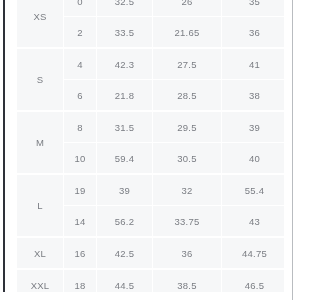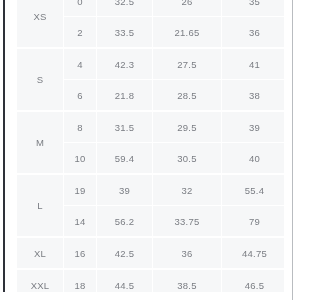--- a/index.html
+++ b/index.html
@@ -155,21 +155,21 @@
             <td class="size-label" rowspan="2">L</td>
             <td class="col-num">19</td>
             <td class="col-bust">39</td>
             <td class="col-waist">32</td>
             <td class="col-hip">55.4</td>
           </tr>
           <tr>
             <td class="col-num">14</td>
             <td class="col-bust">56.2</td>
             <td class="col-waist">33.75</td>
-            <td class="col-hip">79</td>
+            <td class="col-hip">43</td>
           </tr>
           <tr class="group-start">
             <td class="size-label" rowspan="1">XL</td>
             <td class="col-num">16</td>
             <td class="col-bust">42.5</td>
             <td class="col-waist">36</td>
             <td class="col-hip">44.75</td>
           </tr>
           <tr class="group-start">
             <td class="size-label" rowspan="1">XXL</td>

